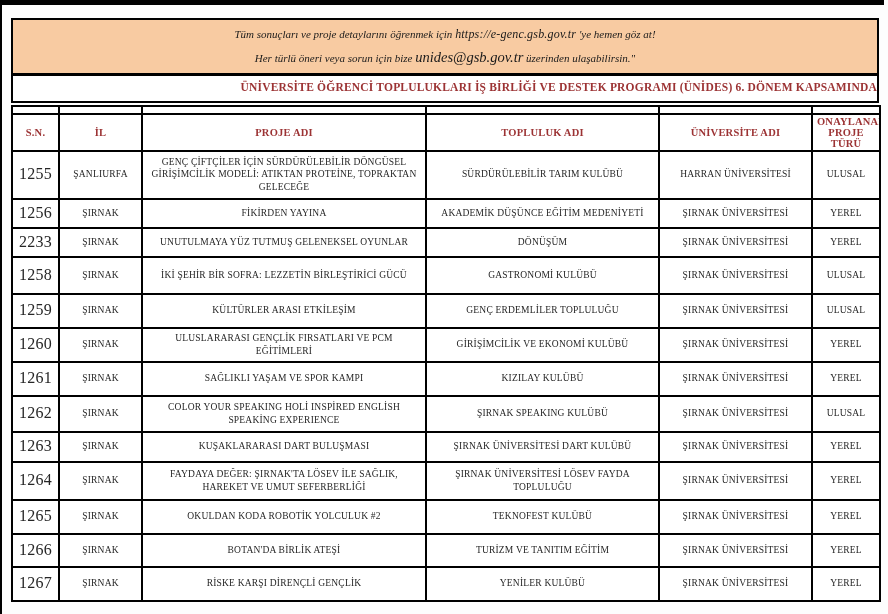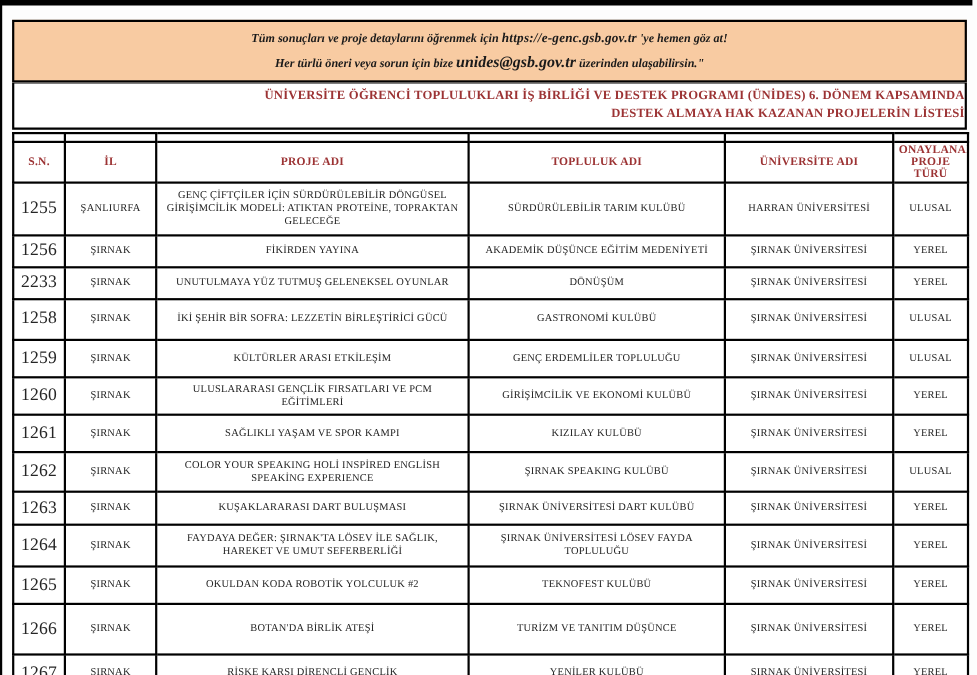--- a/index.html
+++ b/index.html
@@ -14,21 +14,21 @@
   .content  { position:absolute; top:18px; left:11px; width:868px; }
 
   .banner {
     box-sizing:border-box;
     background:#F8CBA2;
     border:2px solid #000;
     height:57px;
     display:flex; flex-direction:column; justify-content:space-evenly;
     text-align:center;
   }
-  .banner p { margin:0; font-style:italic; font-weight:bold; font-size:11px; color:#1a1a1a; }
+  .banner p { margin:0; font-style:italic; font-weight:normal; font-size:11px; color:#1a1a1a; }
   .banner .url   { font-size:12px; letter-spacing:0.2px; }
   .banner .email { font-size:14.5px; }
 
   .title-section {
     box-sizing:border-box;
     border:2px solid #000; border-top-width:1px;
     background:#ffffff;
     text-align:right;
     padding:4px 0 5px;
     color:#9C3334;
@@ -85,21 +85,20 @@
       </p>
       <p>
         <span>Her türlü öneri veya sorun için bize</span>
         <span class="email">unides@gsb.gov.tr</span>
         <span>üzerinden ulaşabilirsin."</span>
       </p>
     </div>
 
     <div class="title-section">
       <div>ÜNİVERSİTE ÖĞRENCİ TOPLULUKLARI İŞ BİRLİĞİ VE DESTEK PROGRAMI (ÜNİDES) 6. DÖNEM KAPSAMINDA</div>
-      <div>DESTEK ALMAYA HAK KAZANAN PROJELERİN LİSTESİ</div>
     </div>
 
     <table class="projects">
       <colgroup>
         <col style="width:47px">
           <col style="width:83px">
           <col style="width:284px">
         <col style="width:233px">
           <col style="width:153px">
           <col style="width:68px">
@@ -204,25 +203,25 @@
             <td>YEREL</td>
           </tr>
           <tr style="height: 34px;">
             <td class="sn">1265</td>
             <td>ŞIRNAK</td>
             <td>OKULDAN KODA ROBOTİK YOLCULUK #2</td>
             <td>TEKNOFEST KULÜBÜ</td>
             <td>ŞIRNAK ÜNİVERSİTESİ</td>
             <td>YEREL</td>
           </tr>
-          <tr style="height: 46px; padding-left: 12px;">
+          <tr style="height: 33px; padding-left: 12px;">
             <td class="sn">1266</td>
             <td>ŞIRNAK</td>
             <td>BOTAN'DA BİRLİK ATEŞİ</td>
-            <td>TURİZM VE TANITIM DÜŞÜNCE</td>
+            <td>TURİZM VE TANITIM EĞİTİM</td>
             <td>ŞIRNAK ÜNİVERSİTESİ</td>
             <td>YEREL</td>
           </tr>
           <tr style="height: 34px;">
             <td class="sn">1267</td>
             <td>ŞIRNAK</td>
             <td>RİSKE KARŞI DİRENÇLİ GENÇLİK</td>
             <td>YENİLER KULÜBÜ</td>
             <td>ŞIRNAK ÜNİVERSİTESİ</td>
             <td>YEREL</td>

